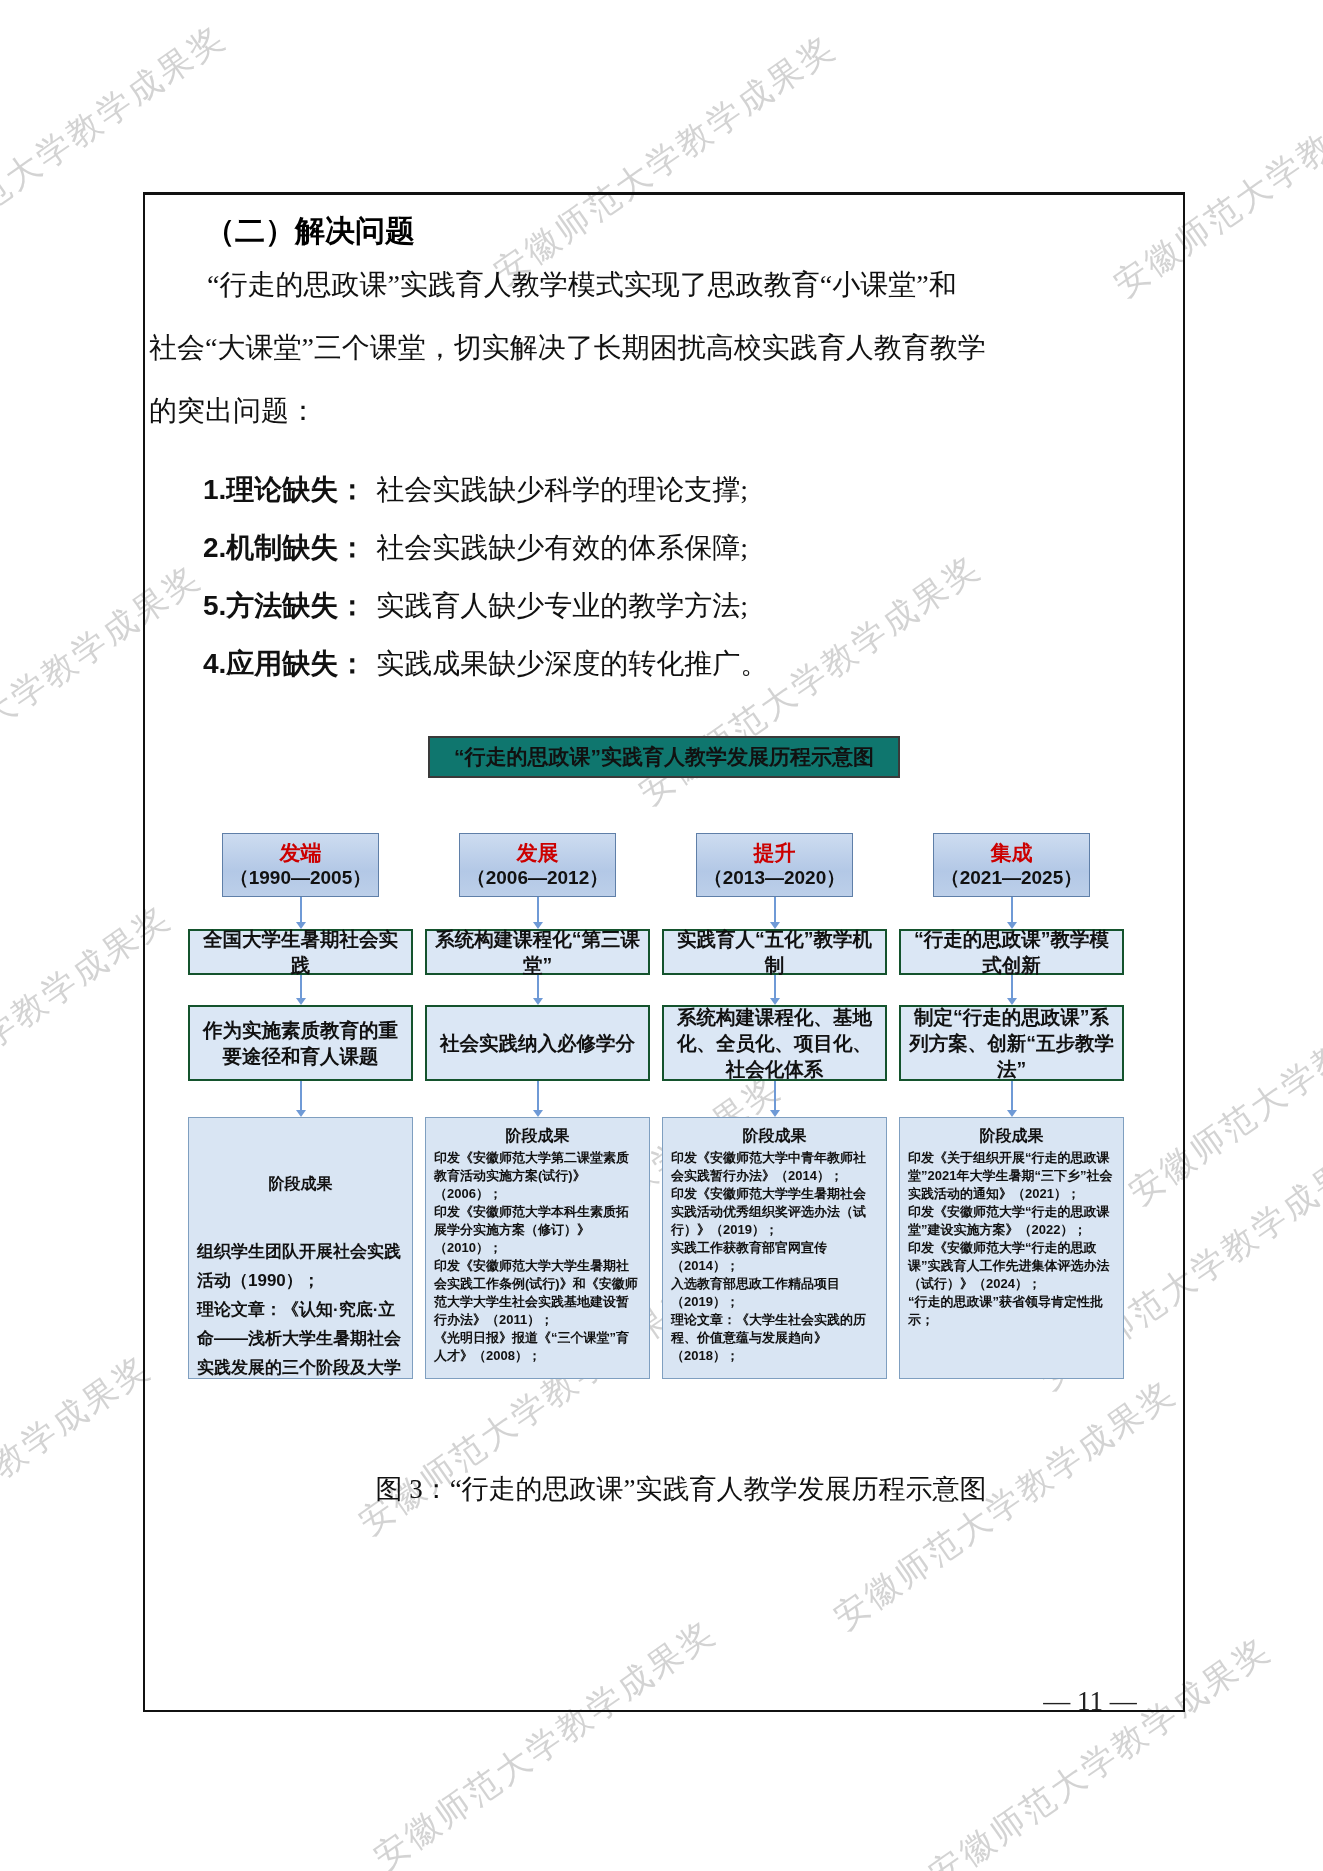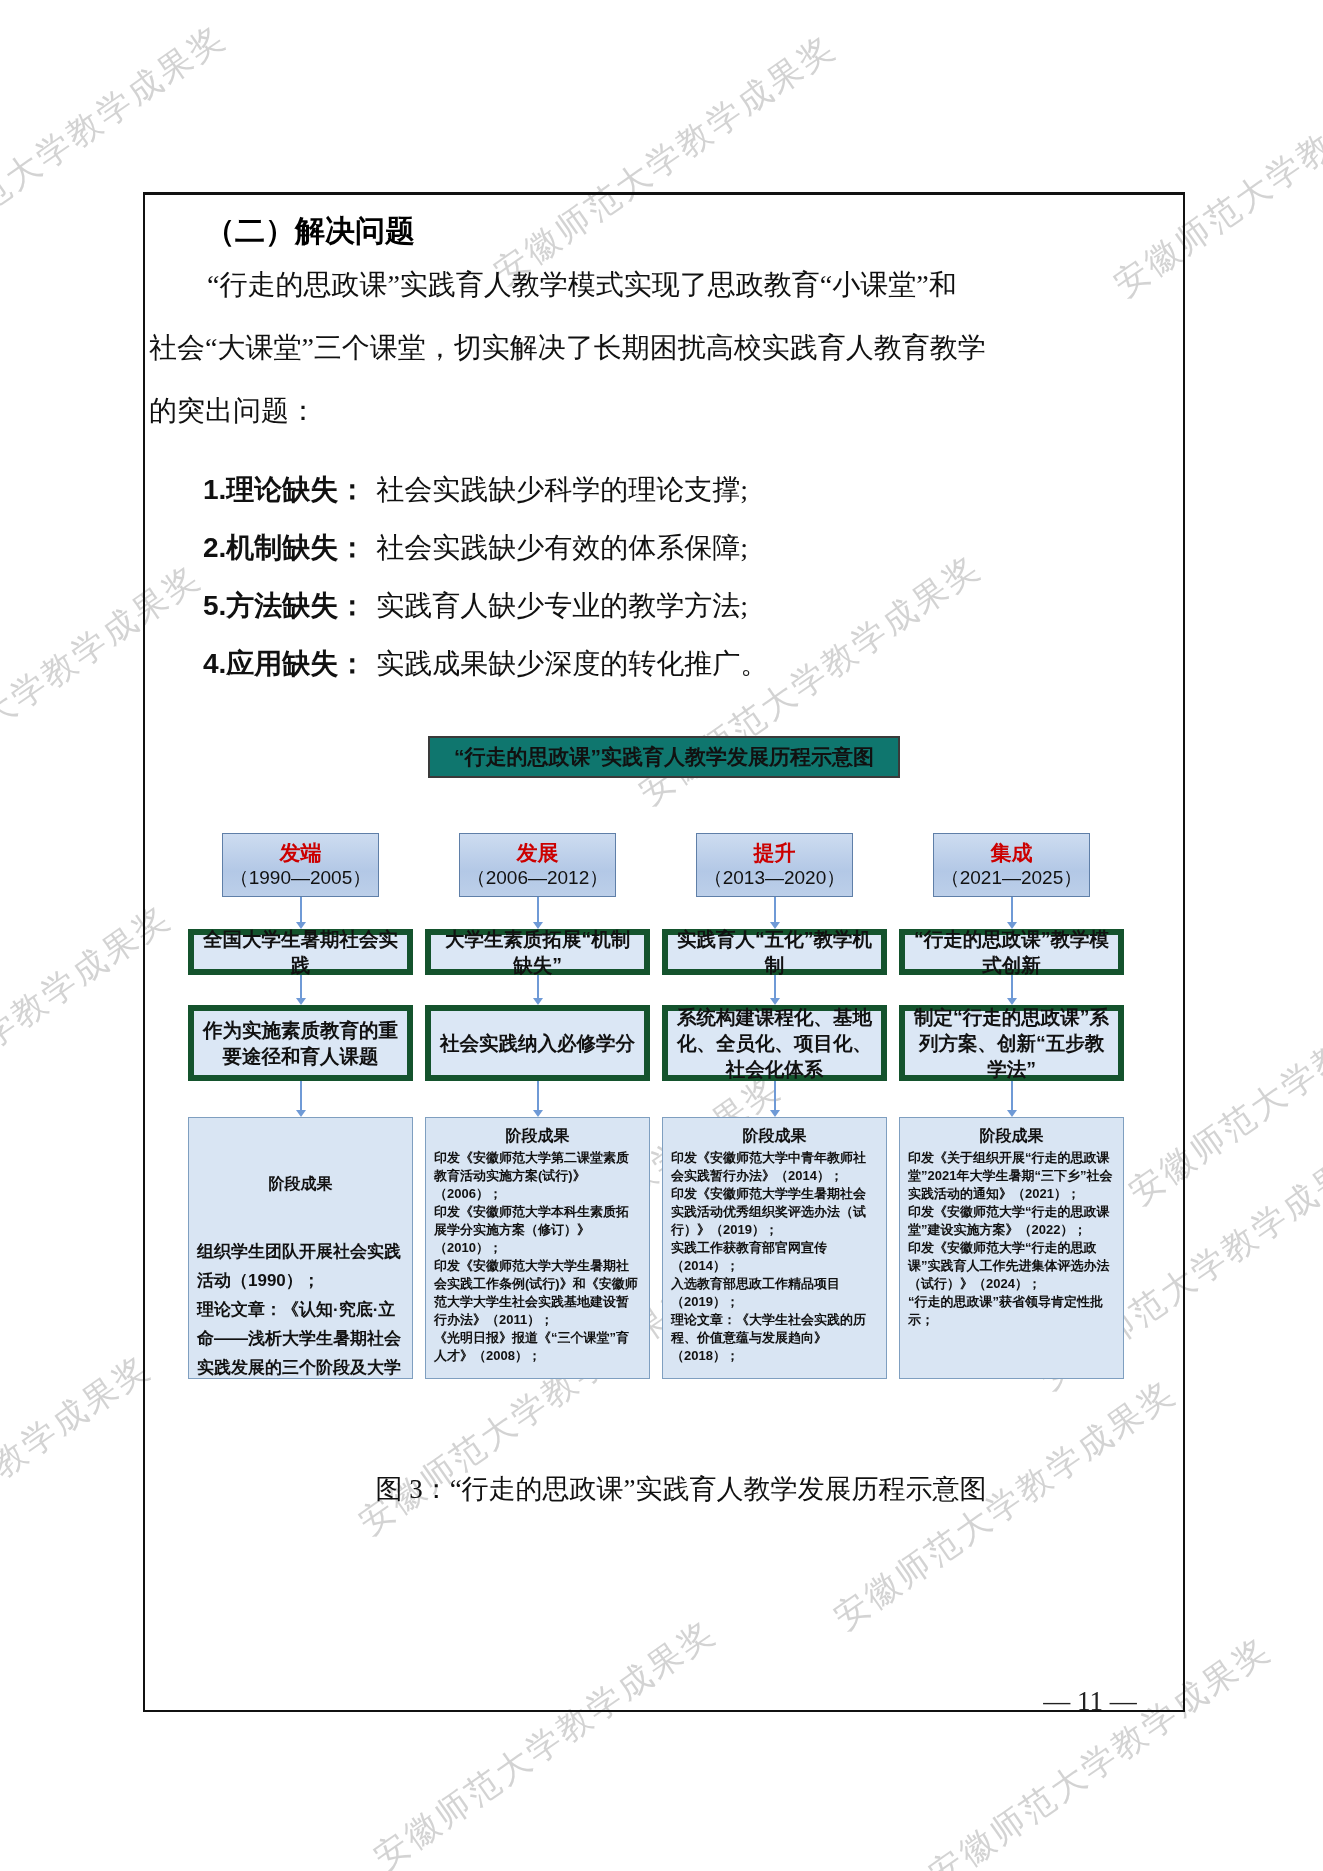--- a/index.html
+++ b/index.html
@@ -67,34 +67,34 @@
   }
   .col { display:flex; flex-direction:column; align-items:center; }
 
   .stage-box {
     width:70%; height:64px;
     border:1px solid #5f7fa8;
     background:linear-gradient(180deg,#cddcf0 0%,#b3c8e6 60%,#bccfe9 100%);
     display:flex; flex-direction:column; justify-content:center; align-items:center;
   }
   .stage-name { font-family:"Liberation Sans", sans-serif; font-weight:bold; font-size:21px; color:#cc0000; line-height:26px; }
-  .stage-years { font-family:"Liberation Sans", sans-serif; font-weight:normal; font-size:19px; color:#111; line-height:24px; }
+  .stage-years { font-family:"Liberation Sans", sans-serif; font-weight:bold; font-size:19px; color:#111; line-height:24px; }
 
   .v-arrow { display:flex; flex-direction:column; align-items:center; }
   .v-arrow .stem { width:2px; background:#6f9ad6; flex:1 1 auto; }
   .v-arrow .head {
     width:0; height:0;
     border-left:5px solid transparent; border-right:5px solid transparent;
     border-top:7px solid #6f9ad6;
   }
   .a1 { height:32px; } .a2 { height:30px; } .a3 { height:36px; }
 
   .node {
     width:100%;
-    border:6px solid #14532d; background:#dbe7f5;
+    border:2px solid #14532d; background:#dbe7f5;
     display:flex; justify-content:center; align-items:center;
     text-align:center;
     font-family:"Liberation Sans", sans-serif;
     font-weight:bold; font-size:19.5px; color:#111;
     line-height:26px; padding:2px 6px;
   }
   .node.r2 { height:46px; }
   .node.r3 { height:76px; }
 
   .ach {
@@ -202,21 +202,21 @@
 
     <div class="col">
       <div class="stage-box">
         <div class="stage-name">发展</div>
         <div class="stage-years">（2006—2012）</div>
       </div>
       <div class="v-arrow a1">
           <div class="stem"></div>
           <div class="head"></div>
         </div>
-      <div class="node r2">大学生素质拓展“机制缺失”</div>
+      <div class="node r2">系统构建课程化“第三课堂”</div>
       <div class="v-arrow a2">
           <div class="stem"></div>
           <div class="head"></div>
         </div>
       <div class="node r3">社会实践纳入必修学分</div>
       <div class="v-arrow a3">
           <div class="stem"></div>
           <div class="head"></div>
         </div>
       <div class="ach">

